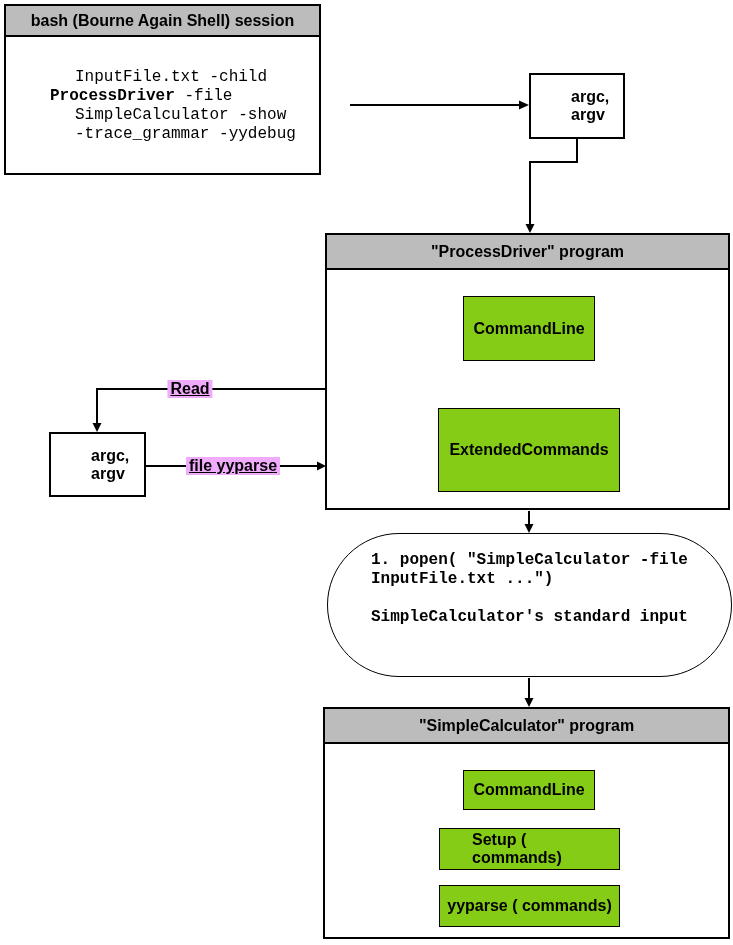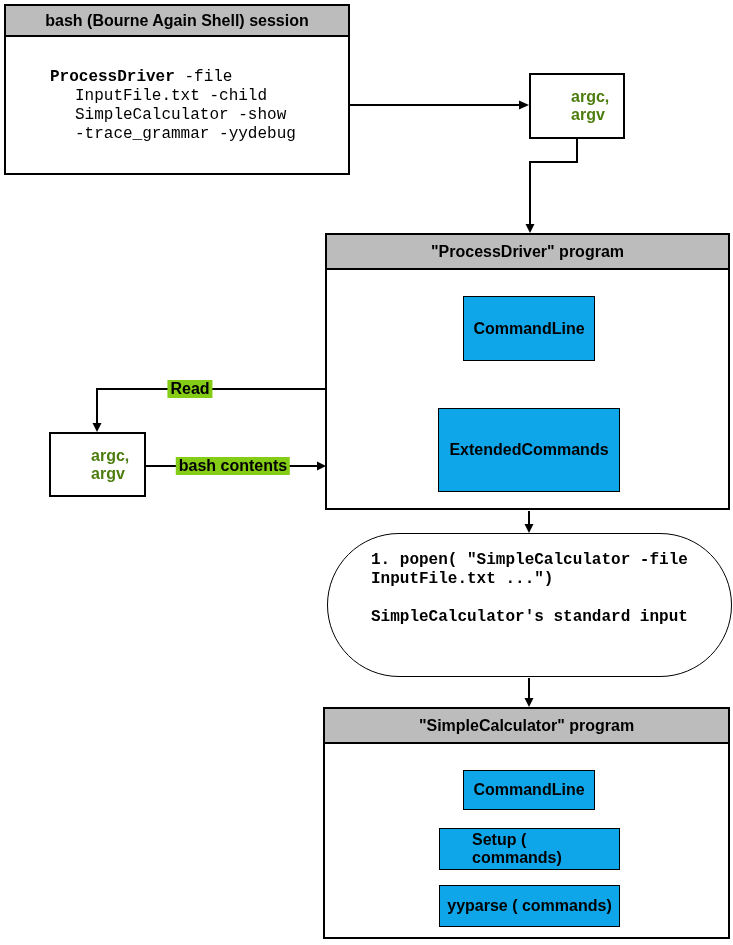--- a/index.html
+++ b/index.html
@@ -17,46 +17,46 @@
   svg.connectors polygon.head { fill: #000; stroke: none; }
   svg.connectors polygon.tri { fill: #fff; stroke: #000; stroke-width: 1.5; }
 
   .box { position: absolute; background: #fff; border: 2px solid #000; z-index: 2; }
   .hdr {
     width: 100%; background: #bcbcbc; border-bottom: 2px solid #000;
     display: flex; align-items: center; justify-content: center;
     font-weight: bold; font-size: 16px; color: #000;
   }
   .innerbox {
-    position: absolute; background: #0ea5e9; border: 1px solid #000;
+    position: absolute; background: #84cc16; border: 1px solid #000;
     display: flex; align-items: center; justify-content: center;
     font-weight: bold; font-size: 16px; color: #000; z-index: 3;
   }
   .centerlabel {
     display: flex; align-items: center; justify-content: center;
     width: 100%; height: 100%;
-    font-weight: bold; font-size: 16px; color: #4d7c0f; padding-left: 40px;
+    font-weight: bold; font-size: 16px; color: #000000; padding-left: 40px;
   }
   .mono { font-family: "Liberation Mono", "DejaVu Sans Mono", monospace; font-size: 16px; line-height: 19px; color: #000; }
   .bash-body { padding: 31px 0 0 44px; }
   .bash-line { height: 19px; white-space: pre; }
   .bash-line.ind { margin-left: 25px; }
   .b { font-weight: bold; }
 
   .stadium {
     position: absolute; left: 327px; top: 533px; width: 405px; height: 144px;
     border: 1px solid #000; border-radius: 72px; background: #fff; z-index: 2;
     padding: 17px 0 0 43px; overflow: hidden;
   }
   .stadium .sline { height: 19px; white-space: pre; font-weight: bold; }
 
   .linelabel {
-    position: absolute; z-index: 4; background: #84cc16;
+    position: absolute; z-index: 4; background: #f0abfc;
     font-weight: bold; font-size: 16px; color: #000;
-    padding: 0 3px; transform: translate(-50%, -50%); white-space: nowrap;
+    padding: 0 3px; transform: translate(-50%, -50%); white-space: nowrap; text-decoration: underline;
   }
 </style>
 </head>
 <body>
 
 <div class="canvas">
 
   <svg class="connectors" width="733" height="945" viewBox="0 0 733 945">
     <g>
       <line x1="350" y1="105" x2="520" y2="105"></line>
@@ -81,27 +81,27 @@
     <g>
       <line x1="529" y1="678" x2="529" y2="699"></line>
       <polygon class="head" points="529,707 524.5,698 533.5,698"></polygon>
     </g>
     <g>
       <line x1="529" y1="387" x2="529" y2="407"></line>
       <polygon class="tri" points="529,362 516,386 542,386"></polygon>
     </g>
   </svg>
 
-  <div class="box" style="left:4px; top:4px; width:346px; height:171px;">
+  <div class="box" style="left:4px; top:4px; width:317px; height:171px;">
     <div class="hdr" style="height:31px;">
       <span>bash (Bourne Again Shell) session</span>
     </div>
     <div class="bash-body mono">
+      <div class="bash-line ind">InputFile.txt -child</div>
       <div class="bash-line"><span class="b">ProcessDriver</span><span> -file</span></div>
-      <div class="bash-line ind">InputFile.txt -child</div>
       <div class="bash-line ind">SimpleCalculator -show</div>
       <div class="bash-line ind">-trace_grammar -yydebug</div>
     </div>
   </div>
 
   <div class="box" style="left:529px; top:73px; width:96px; height:66px;">
     <div class="centerlabel">argc, argv</div>
   </div>
 
   <div class="box" style="left:325px; top:233px; width:405px; height:277px;">
@@ -114,21 +114,21 @@
     <div class="innerbox" style="left:111px; top:173px; width:182px; height:84px;">
       <span>ExtendedCommands</span>
     </div>
   </div>
 
   <div class="box" style="left:49px; top:432px; width:97px; height:65px;">
     <div class="centerlabel">argc, argv</div>
   </div>
 
   <div class="linelabel" style="left:190px; top:389px;">Read</div>
-  <div class="linelabel" style="left:233px; top:466px;">bash contents</div>
+  <div class="linelabel" style="left:233px; top:466px;">file yyparse</div>
 
   <div class="stadium mono">
     <div class="sline">1. popen( "SimpleCalculator -file</div>
     <div class="sline">InputFile.txt ...")</div>
     <div class="sline"></div>
     <div class="sline">SimpleCalculator's standard input</div>
   </div>
 
   <div class="box" style="left:323px; top:707px; width:407px; height:232px;">
     <div class="hdr" style="height:35px;">

